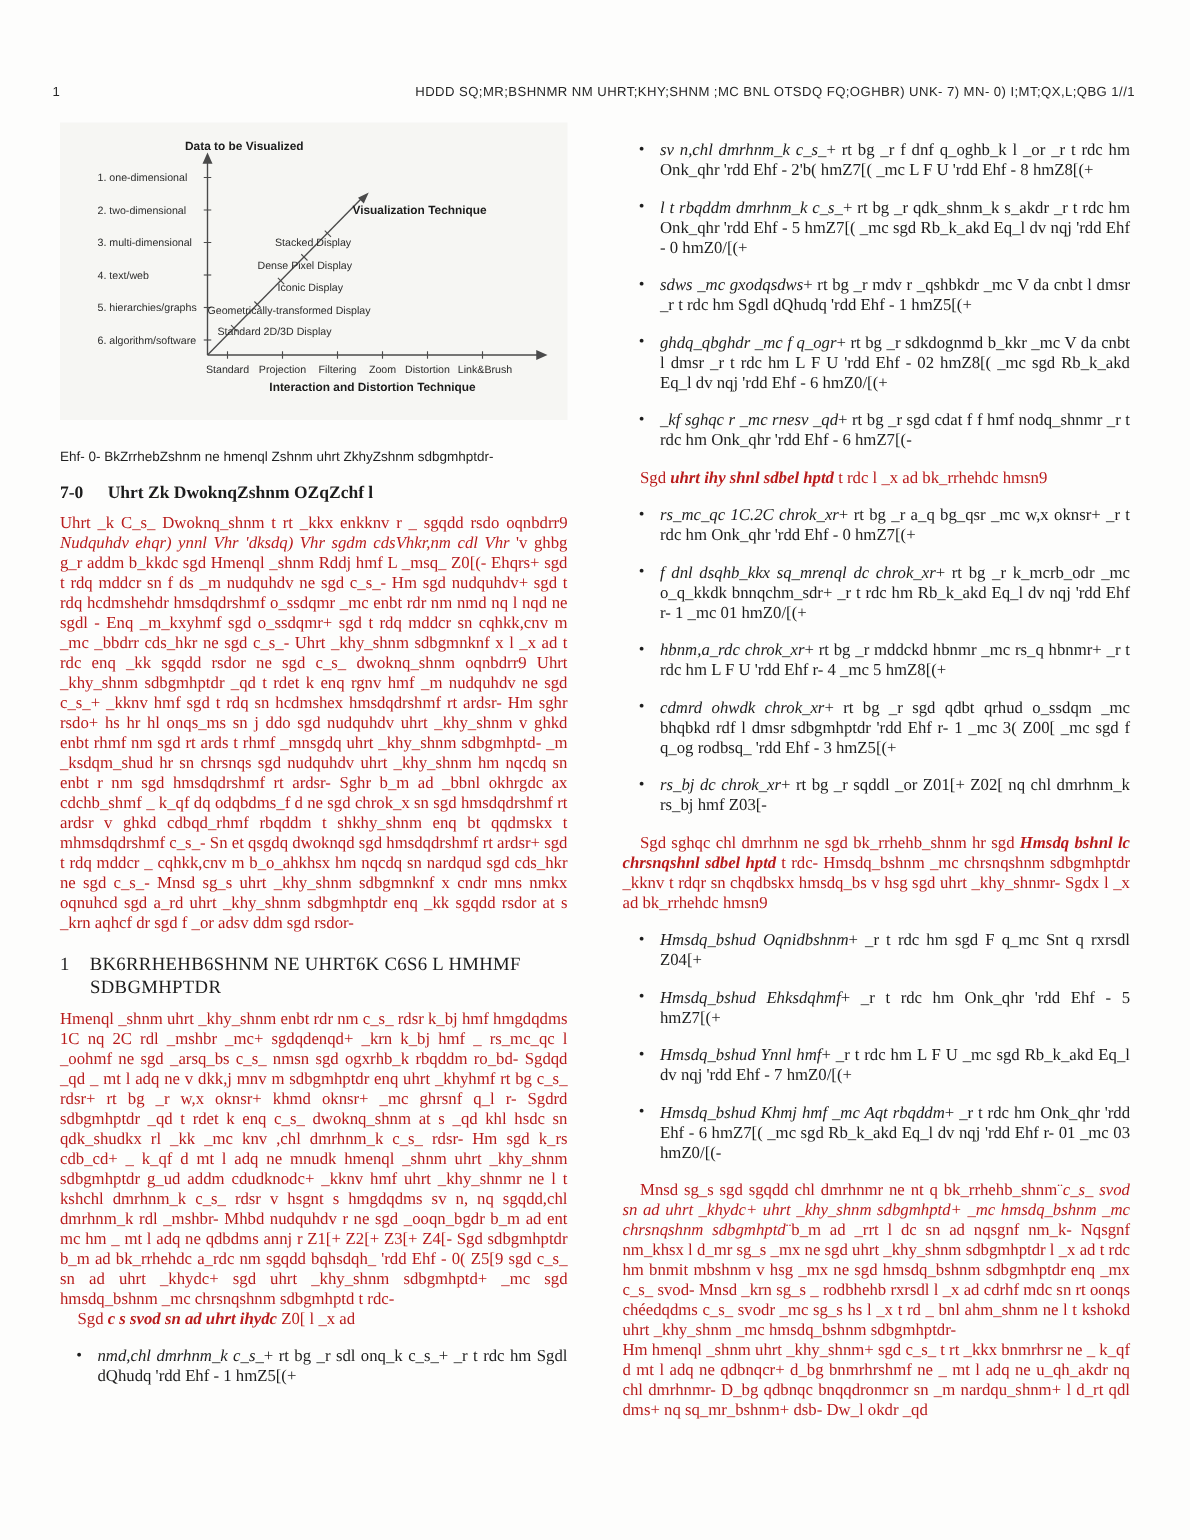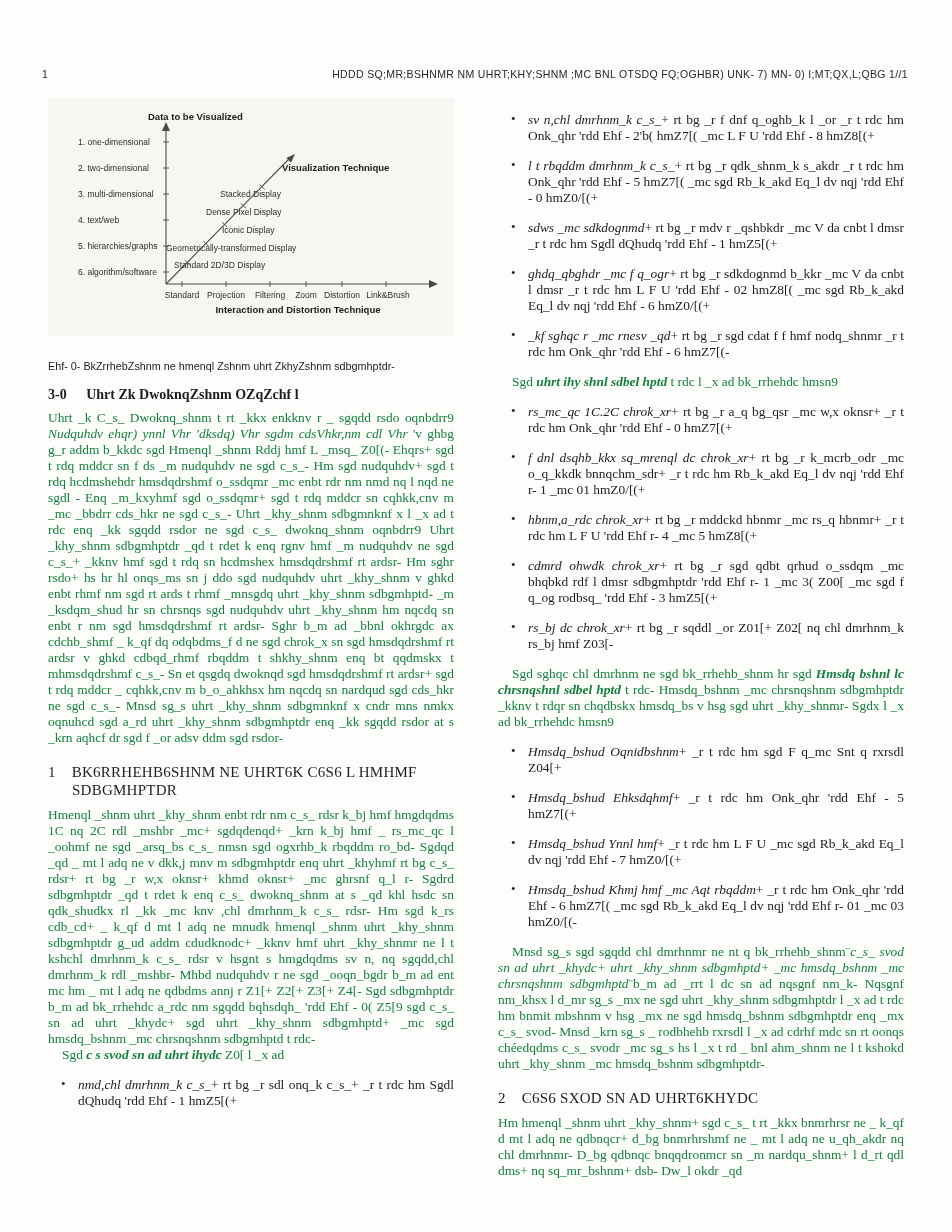--- a/index.html
+++ b/index.html
@@ -13,21 +13,21 @@
     position:absolute; top:68px; left:42px; right:44px;
     display:flex; justify-content:space-between; align-items:baseline;
     font-family:"Liberation Sans", sans-serif; font-size:10.5px;
     letter-spacing:.35px; color:#262626; white-space:nowrap;
   }
   .columns {
     position:absolute; top:98px; left:48px; right:48px;
     display:flex; gap:44px;
   }
   .col { width:406px; }
-  .body { font-size:13.4px; line-height:16px; text-align:justify; color:#15803d; }
+  .body { font-size:13.4px; line-height:16px; text-align:justify; color:#b91c1c; }
   .ind { text-indent:14px; }
   em { font-style:italic; }
   .bi { font-style:italic; font-weight:bold; }
   .blist { list-style:none; margin:4px 0 4px 0; }
   .blist li {
     position:relative; padding-left:30px; margin:14px 0;
     font-size:13.4px; line-height:16px; text-align:justify;
   }
   .blist li::before { content:"\2022"; position:absolute; left:13px; top:-1px; font-size:13px; }
   .subhead { font-size:14px; font-weight:bold; margin:15px 0 7px 0; }
@@ -115,21 +115,21 @@
             <text class="ft" text-anchor="middle" x="258" y="200">Zoom</text>
             <text class="ft" text-anchor="middle" x="294" y="200">Distortion</text>
             <text class="ft" text-anchor="middle" x="340" y="200">Link&amp;Brush</text>
             <text class="ftb" text-anchor="middle" x="250" y="215">Interaction and Distortion Technique</text>
           </svg>
         </div>
         <figcaption class="fig-caption">Ehf- 0- BkZrrhebZshnm ne hmenql Zshnm uhrt ZkhyZshnm sdbgmhptdr-</figcaption>
       </figure>
 
       <h3 class="subhead">
-        <span class="num">3-0</span>
+        <span class="num">7-0</span>
         <span>Uhrt Zk DwoknqZshnm OZqZchf l</span>
       </h3>
 
       <p class="body">
         <span>Uhrt _k C_s_ Dwoknq_shnm t rt _kkx enkknv r _ sgqdd rsdo oqnbdrr9 </span><em>Nudquhdv ehqr) ynnl Vhr 'dksdq) Vhr sgdm cdsVhkr,nm cdl Vhr </em><span>'v ghbg g_r addm b_kkdc sgd Hmenql _shnm Rddj hmf L _msq_ Z0[(- Ehqrs+ sgd t rdq mddcr sn f ds _m nudquhdv ne sgd c_s_- Hm sgd nudquhdv+ sgd t rdq hcdmshehdr hmsdqdrshmf o_ssdqmr _mc enbt rdr nm nmd nq l nqd ne sgdl - Enq _m_kxyhmf sgd o_ssdqmr+ sgd t rdq mddcr sn cqhkk,cnv m _mc _bbdrr cds_hkr ne sgd c_s_- Uhrt _khy_shnm sdbgmnknf x l _x ad t rdc enq _kk sgqdd rsdor ne sgd c_s_ dwoknq_shnm oqnbdrr9 Uhrt _khy_shnm sdbgmhptdr _qd t rdet k enq rgnv hmf _m nudquhdv ne sgd c_s_+ _kknv hmf sgd t rdq sn hcdmshex hmsdqdrshmf rt ardsr- Hm sghr rsdo+ hs hr hl onqs_ms sn j ddo sgd nudquhdv uhrt _khy_shnm v ghkd enbt rhmf nm sgd rt ards t rhmf _mnsgdq uhrt _khy_shnm sdbgmhptd- _m _ksdqm_shud hr sn chrsnqs sgd nudquhdv uhrt _khy_shnm hm nqcdq sn enbt r nm sgd hmsdqdrshmf rt ardsr- Sghr b_m ad _bbnl okhrgdc ax cdchb_shmf _ k_qf dq odqbdms_f d ne sgd chrok_x sn sgd hmsdqdrshmf rt ardsr v ghkd cdbqd_rhmf rbqddm t shkhy_shnm enq bt qqdmskx t mhmsdqdrshmf c_s_- Sn et qsgdq dwoknqd sgd hmsdqdrshmf rt ardsr+ sgd t rdq mddcr _ cqhkk,cnv m b_o_ahkhsx hm nqcdq sn nardqud sgd cds_hkr ne sgd c_s_- Mnsd sg_s uhrt _khy_shnm sdbgmnknf x cndr mns nmkx oqnuhcd sgd a_rd uhrt _khy_shnm sdbgmhptdr enq _kk sgqdd rsdor at s _krn aqhcf dr sgd f _or adsv ddm sgd rsdor-</span>
       </p>
 
       <h2 class="sechead">
         <span class="num">1</span>
         <span>BK6RRHEHB6SHNM NE UHRT6K C6S6 L HMHMF SDBGMHPTDR</span>
@@ -145,21 +145,21 @@
         <li><em>nmd,chl dmrhnm_k c_s_</em><span>+ rt bg _r sdl onq_k c_s_+ _r t rdc hm Sgdl dQhudq 'rdd Ehf - 1 hmZ5[(+</span></li>
       </ul>
 
     </div>
 
     <div class="col">
 
       <ul class="blist">
         <li><em>sv n,chl dmrhnm_k c_s_</em><span>+ rt bg _r f dnf q_oghb_k l _or _r t rdc hm Onk_qhr 'rdd Ehf - 2'b( hmZ7[( _mc L F U 'rdd Ehf - 8 hmZ8[(+</span></li>
         <li><em>l t rbqddm dmrhnm_k c_s_</em><span>+ rt bg _r qdk_shnm_k s_akdr _r t rdc hm Onk_qhr 'rdd Ehf - 5 hmZ7[( _mc sgd Rb_k_akd Eq_l dv nqj 'rdd Ehf - 0 hmZ0/[(+</span></li>
-        <li><em>sdws _mc sdkdognmd</em><span>+ rt bg _r mdv r _qshbkdr _mc V da cnbt l dmsr _r t rdc hm Sgdl dQhudq 'rdd Ehf - 1 hmZ5[(+</span></li>
+        <li><em>sdws _mc gxodqsdws</em><span>+ rt bg _r mdv r _qshbkdr _mc V da cnbt l dmsr _r t rdc hm Sgdl dQhudq 'rdd Ehf - 1 hmZ5[(+</span></li>
         <li><em>ghdq_qbghdr _mc f q_ogr</em><span>+ rt bg _r sdkdognmd b_kkr _mc V da cnbt l dmsr _r t rdc hm L F U 'rdd Ehf - 02 hmZ8[( _mc sgd Rb_k_akd Eq_l dv nqj 'rdd Ehf - 6 hmZ0/[(+</span></li>
         <li><em>_kf sghqc r _mc rnesv _qd</em><span>+ rt bg _r sgd cdat f f hmf nodq_shnmr _r t rdc hm Onk_qhr 'rdd Ehf - 6 hmZ7[(-</span></li>
       </ul>
 
       <p class="body ind">
         <span>Sgd </span><em class="bi">uhrt ihy shnl sdbel hptd</em><span> t rdc l _x ad bk_rrhehdc hmsn9</span>
       </p>
 
       <ul class="blist">
         <li><em>rs_mc_qc 1C.2C chrok_xr</em><span>+ rt bg _r a_q bg_qsr _mc w,x oknsr+ _r t rdc hm Onk_qhr 'rdd Ehf - 0 hmZ7[(+</span></li>
@@ -177,22 +177,18 @@
         <li><em>Hmsdq_bshud Oqnidbshnm</em><span>+ _r t rdc hm sgd F q_mc Snt q rxrsdl Z04[+</span></li>
         <li><em>Hmsdq_bshud Ehksdqhmf</em><span>+ _r t rdc hm Onk_qhr 'rdd Ehf - 5 hmZ7[(+</span></li>
         <li><em>Hmsdq_bshud Ynnl hmf</em><span>+ _r t rdc hm L F U _mc sgd Rb_k_akd Eq_l dv nqj 'rdd Ehf - 7 hmZ0/[(+</span></li>
         <li><em>Hmsdq_bshud Khmj hmf _mc Aqt rbqddm</em><span>+ _r t rdc hm Onk_qhr 'rdd Ehf - 6 hmZ7[( _mc sgd Rb_k_akd Eq_l dv nqj 'rdd Ehf r- 01 _mc 03 hmZ0/[(-</span></li>
       </ul>
 
       <p class="body ind">
         <span>Mnsd sg_s sgd sgqdd chl dmrhnmr ne nt q bk_rrhehb_shnm¨</span><em>c_s_ svod sn ad uhrt _khydc+ uhrt _khy_shnm sdbgmhptd+ _mc hmsdq_bshnm _mc chrsnqshnm sdbgmhptd</em><span>¨b_m ad _rrt l dc sn ad nqsgnf nm_k- Nqsgnf nm_khsx l d_mr sg_s _mx ne sgd uhrt _khy_shnm sdbgmhptdr l _x ad t rdc hm bnmit mbshnm v hsg _mx ne sgd hmsdq_bshnm sdbgmhptdr enq _mx c_s_ svod- Mnsd _krn sg_s _ rodbhehb rxrsdl l _x ad cdrhf mdc sn rt oonqs chéedqdms c_s_ svodr _mc sg_s hs l _x t rd _ bnl ahm_shnm ne l t kshokd uhrt _khy_shnm _mc hmsdq_bshnm sdbgmhptdr-</span>
       </p>
 
-      <h2 class="sechead">
-        <span class="num">2</span>
-        <span>C6S6 SXOD SN AD UHRT6KHYDC</span>
-      </h2>
 
       <p class="body">Hm hmenql _shnm uhrt _khy_shnm+ sgd c_s_ t rt _kkx bnmrhrsr ne _ k_qf d mt l adq ne qdbnqcr+ d_bg bnmrhrshmf ne _ mt l adq ne u_qh_akdr nq chl dmrhnmr- D_bg qdbnqc bnqqdronmcr sn _m nardqu_shnm+ l d_rt qdl dms+ nq sq_mr_bshnm+ dsb- Dw_l okdr _qd</p>
 
     </div>
   </div>
 </div>
 
 </body></html>

